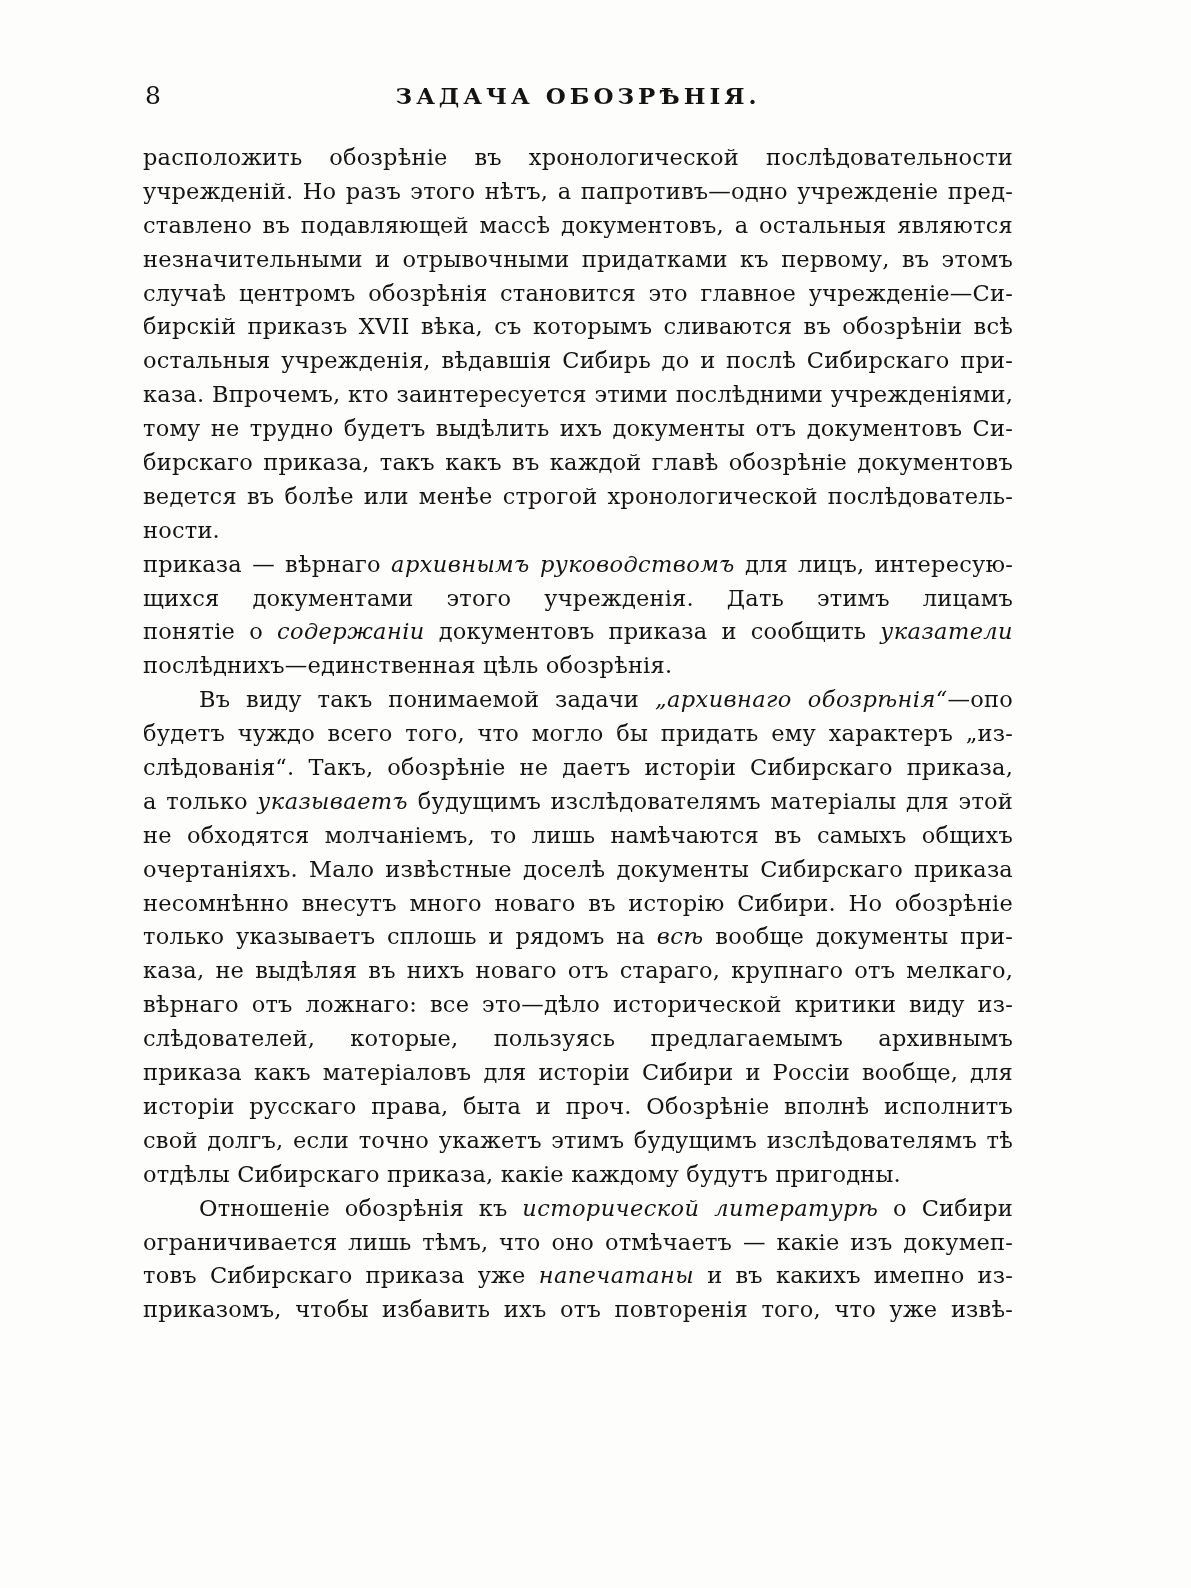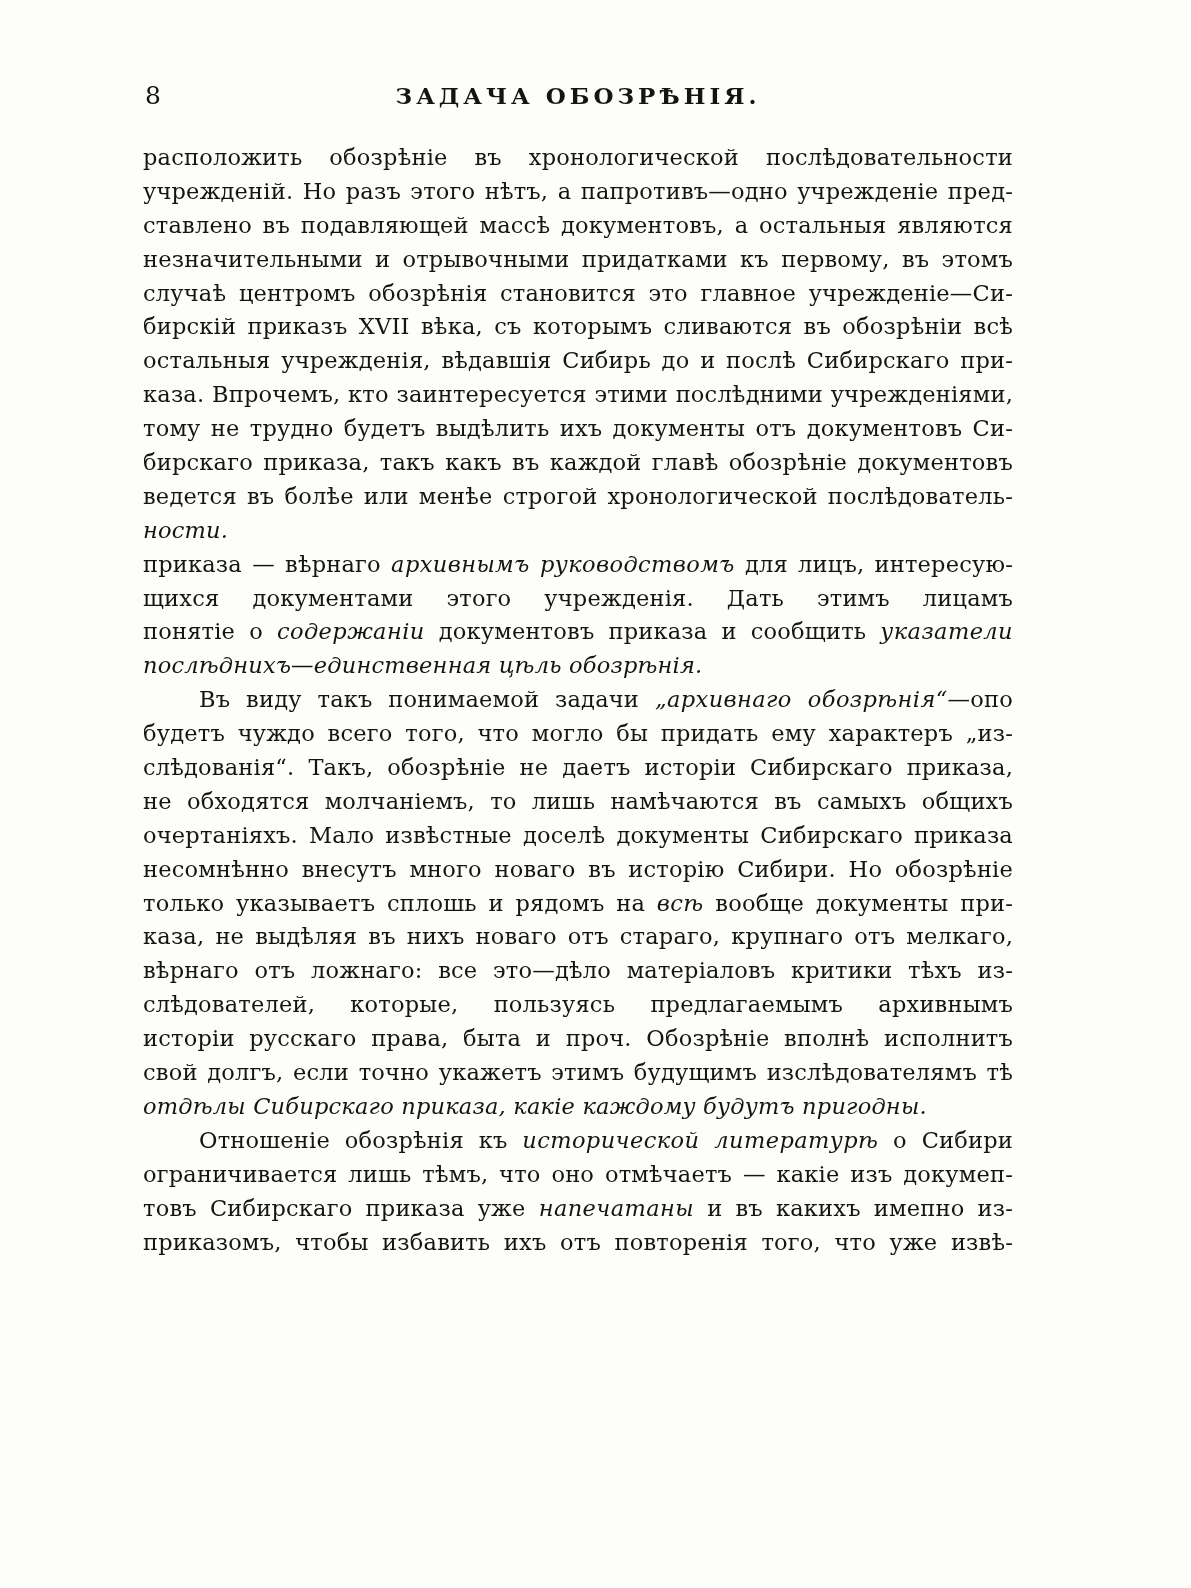--- a/index.html
+++ b/index.html
@@ -47,21 +47,21 @@
   .paragraph { margin: 0; padding: 0; }
   .line {
     height: 33.9px;
     line-height: 33.9px;
     font-size: 22.5px;
     text-align: justify;
     text-align-last: justify;
     overflow: hidden;
     letter-spacing: 0.2px;
   }
-  .line.flush { text-align-last: left; font-style: italic; }
+  .line.flush { text-align-last: left; }
   .line.indent { text-indent: 56px; }
   .it { font-style: italic; letter-spacing: 0.4px; }
 </style>
 </head>
 <body>
 
 <div class="sheet">
   <div class="header-row">
     <div class="page-number">8</div>
     <div class="running-title">ЗАДАЧА ОБОЗРѢНІЯ.</div>
@@ -84,27 +84,29 @@
       <div class="paragraph">
         <div class="line"><span class="run">приказа — вѣрнаго </span><span class="it">архивнымъ руководствомъ</span><span class="run"> для лицъ, интересую-</span></div>
         <div class="line"><span class="run">щихся документами этого учрежденія. Дать этимъ лицамъ надлежащес</span></div>
         <div class="line"><span class="run">понятіе о </span><span class="it">содержаніи</span><span class="run"> документовъ приказа и сообщить </span><span class="it">указатели</span></div>
         <div class="line flush"><span class="run">послѣднихъ—единственная цѣль обозрѣнія.</span></div>
       </div>
       <div class="paragraph">
         <div class="line indent"><span class="run">Въ виду такъ понимаемой задачи </span><span class="it">„архивнаго обозрѣнія“</span><span class="run">—опо</span></div>
         <div class="line"><span class="run">будетъ чуждо всего того, что могло бы придать ему характеръ „из-</span></div>
         <div class="line"><span class="run">слѣдованія“. Такъ, обозрѣніе не даетъ исторіи Сибирскаго приказа,</span></div>
+        <div class="line"><span class="run">а только </span><span class="it">указываетъ</span><span class="run"> будущимъ изслѣдователямъ матеріалы для этой</span></div>
         <div class="line"><span class="run">не обходятся молчаніемъ, то лишь намѣчаются въ самыхъ общихъ</span></div>
         <div class="line"><span class="run">очертаніяхъ. Мало извѣстные доселѣ документы Сибирскаго приказа</span></div>
         <div class="line"><span class="run">несомнѣнно внесутъ много новаго въ исторію Сибири. Но обозрѣніе</span></div>
         <div class="line"><span class="run">только указываетъ сплошь и рядомъ на </span><span class="it">всѣ</span><span class="run"> вообще документы при-</span></div>
         <div class="line"><span class="run">каза, не выдѣляя въ нихъ новаго отъ стараго, крупнаго отъ мелкаго,</span></div>
-        <div class="line"><span class="run">вѣрнаго отъ ложнаго: все это—дѣло матеріаловъ критики тѣхъ из-</span></div>
+        <div class="line"><span class="run">вѣрнаго отъ ложнаго: все это—дѣло исторической критики виду из-</span></div>
         <div class="line"><span class="run">слѣдователей, которые, пользуясь предлагаемымъ архивнымъ руковод-</span></div>
+        <div class="line"><span class="run">приказа какъ матеріаловъ для исторіи Сибири и Россіи вообще, для</span></div>
         <div class="line"><span class="run">исторіи русскаго права, быта и проч. Обозрѣніе вполнѣ исполнитъ</span></div>
         <div class="line"><span class="run">свой долгъ, если точно укажетъ этимъ будущимъ изслѣдователямъ тѣ</span></div>
         <div class="line flush"><span class="run">отдѣлы Сибирскаго приказа, какіе каждому будутъ пригодны.</span></div>
       </div>
       <div class="paragraph">
         <div class="line indent"><span class="run">Отношеніе обозрѣнія къ </span><span class="it">исторической литературѣ</span><span class="run"> о Сибири</span></div>
         <div class="line"><span class="run">ограничивается лишь тѣмъ, что оно отмѣчаетъ — какіе изъ докумеп-</span></div>
         <div class="line"><span class="run">товъ Сибирскаго приказа уже </span><span class="it">напечатаны</span><span class="run"> и въ какихъ имепно из-</span></div>
         <div class="line"><span class="run">приказомъ, чтобы избавить ихъ отъ повторенія того, что уже извѣ-</span></div>
       </div>

